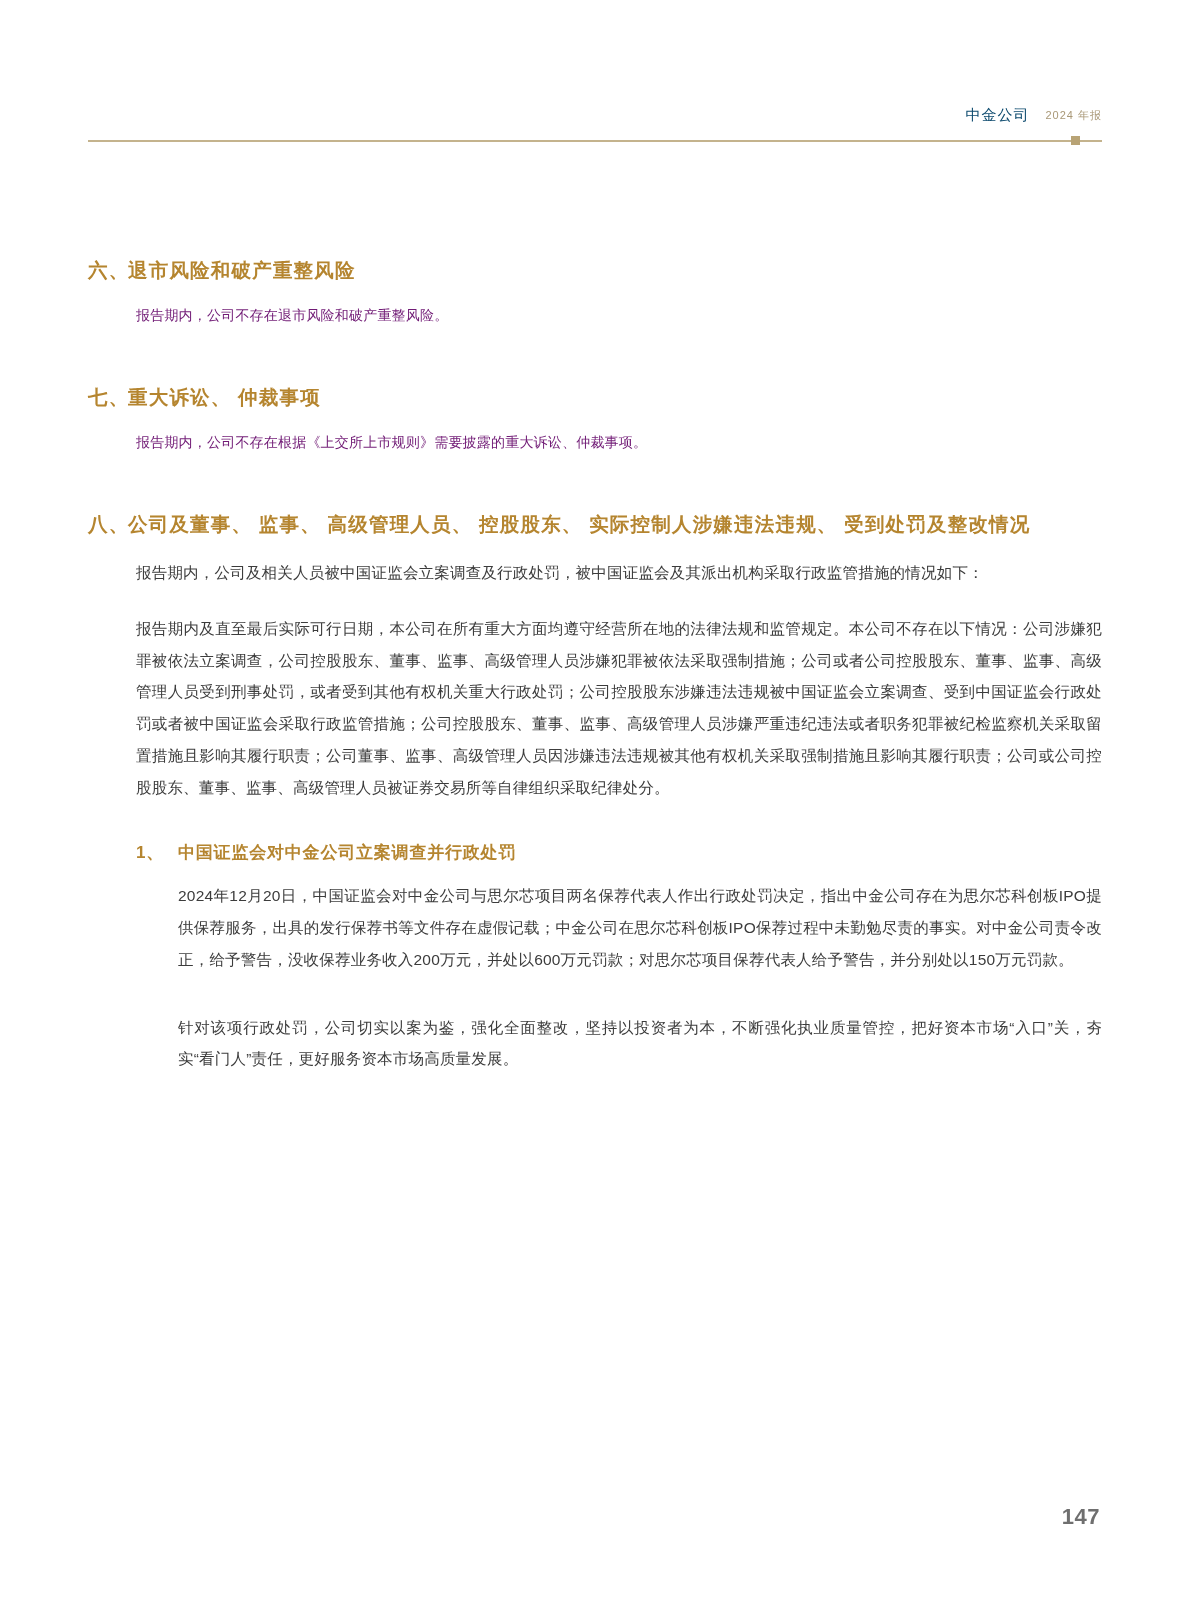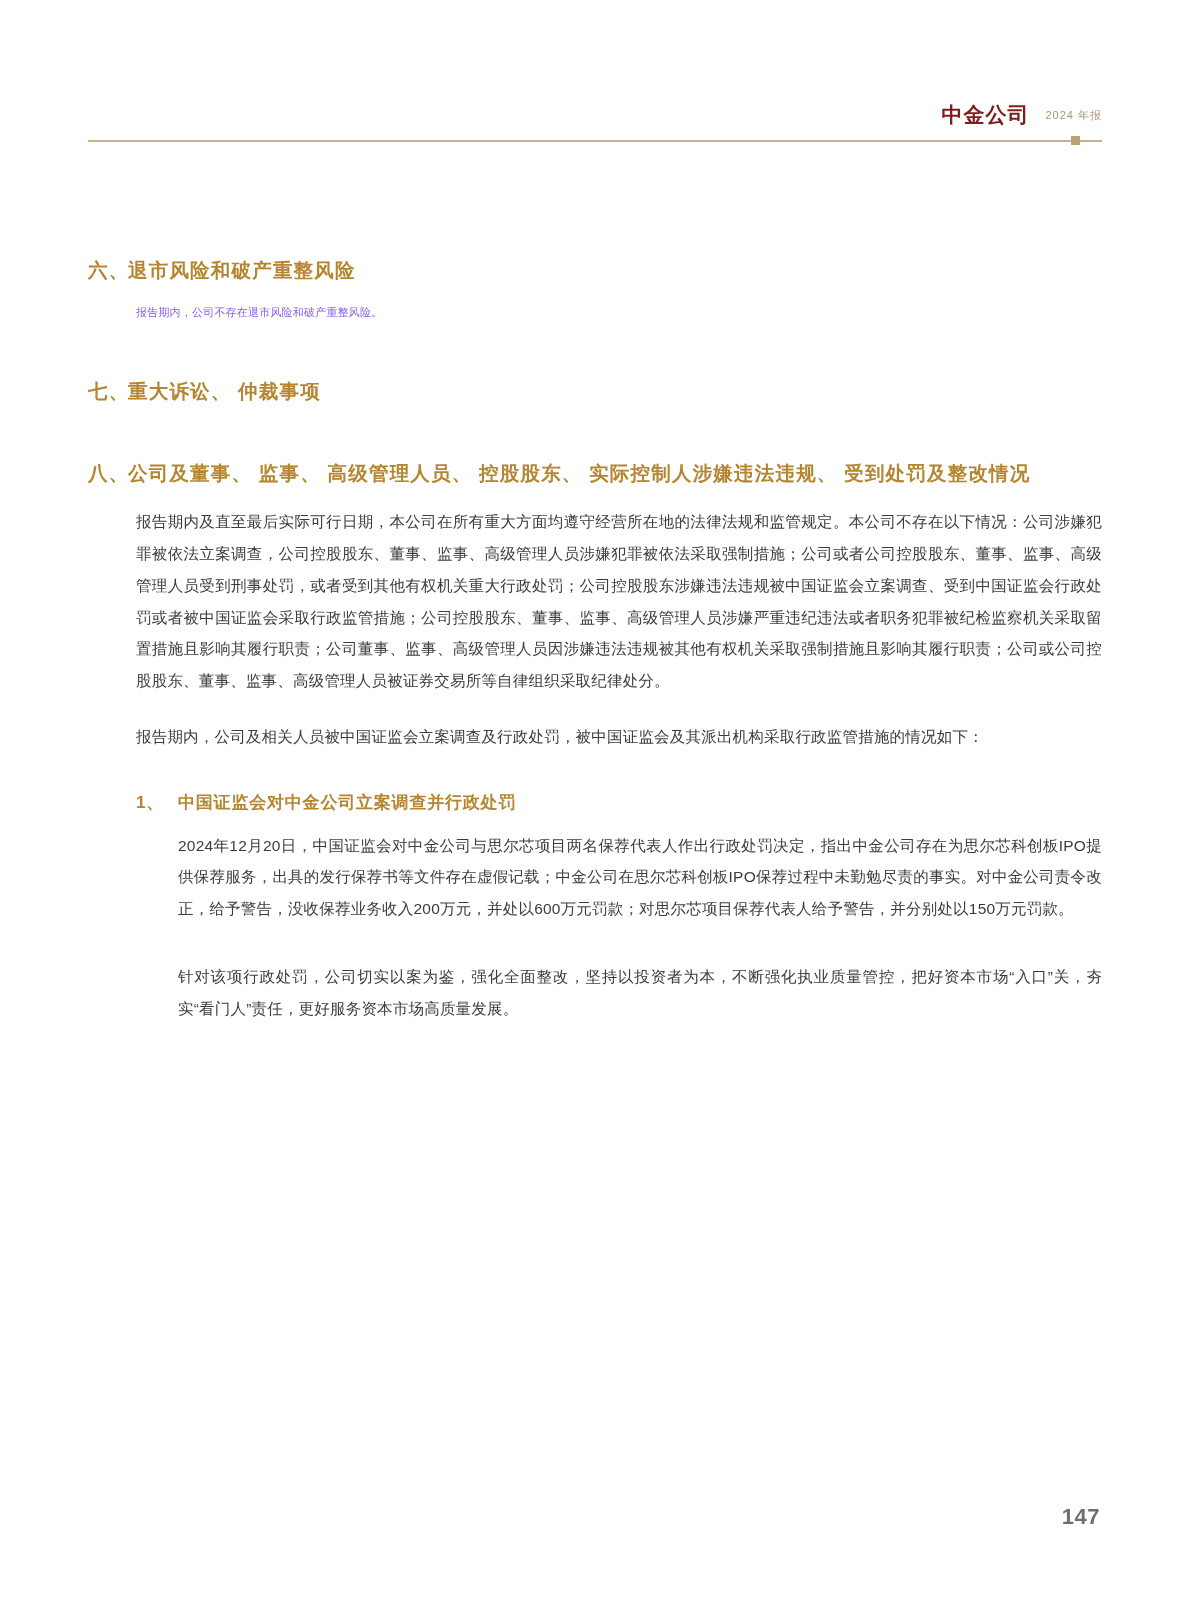--- a/index.html
+++ b/index.html
@@ -25,23 +25,23 @@
     height: 44px;
   }
   .header-line-row {
     display: flex;
     align-items: center;
     justify-content: flex-end;
     gap: 16px;
     height: 22px;
   }
   .header-company {
-    font-size: 21px;
-    font-weight: bold;
-    color: #7f1d1d;
+    font-size: 15px;
+    font-weight: normal;
+    color: #0c4a6e;
     letter-spacing: 1px;
     white-space: nowrap;
   }
   .header-report {
     font-size: 11px;
     color: #a99877;
     letter-spacing: 1px;
     white-space: nowrap;
   }
   .header-rule {
@@ -85,23 +85,23 @@
   .section-heading .txt {
     flex: 1 1 auto;
   }
   .h-six { margin-top: 0; }
   .h-seven { margin-top: 52px; }
   .h-eight { margin-top: 52px; }
 
   
   .body-p {
     margin: 16px 0 0 48px;
-    font-size: 11px;
+    font-size: 14px;
     line-height: 2.05;
-    color: #8b5cf6;
+    color: #701a75;
     text-align: justify;
     letter-spacing: 0.2px;
   }
 
   .para-block {
     margin-left: 48px;
     width: 966px;
   }
   .para-block p {
     margin: 0 0 0 0;
@@ -174,29 +174,30 @@
   <div class="section-heading h-six">
     <span class="num">六、</span>
     <span class="txt">退市风险和破产重整风险</span>
   </div>
   <p class="body-p">报告期内，公司不存在退市风险和破产重整风险。</p>
 
   <div class="section-heading h-seven">
     <span class="num">七、</span>
     <span class="txt">重大诉讼、 仲裁事项</span>
   </div>
+  <p class="body-p">报告期内，公司不存在根据《上交所上市规则》需要披露的重大诉讼、仲裁事项。</p>
 
   <div class="section-heading h-eight">
     <span class="num">八、</span>
     <span class="txt">公司及董事、 监事、 高级管理人员、 控股股东、 实际控制人涉嫌违法违规、 受到处罚及整改情况</span>
   </div>
 
   <div class="para-block" style="margin-top:18px;">
+    <p>报告期内，公司及相关人员被中国证监会立案调查及行政处罚，被中国证监会及其派出机构采取行政监管措施的情况如下：</p>
     <p>报告期内及直至最后实际可行日期，本公司在所有重大方面均遵守经营所在地的法律法规和监管规定。本公司不存在以下情况：公司涉嫌犯罪被依法立案调查，公司控股股东、董事、监事、高级管理人员涉嫌犯罪被依法采取强制措施；公司或者公司控股股东、董事、监事、高级管理人员受到刑事处罚，或者受到其他有权机关重大行政处罚；公司控股股东涉嫌违法违规被中国证监会立案调查、受到中国证监会行政处罚或者被中国证监会采取行政监管措施；公司控股股东、董事、监事、高级管理人员涉嫌严重违纪违法或者职务犯罪被纪检监察机关采取留置措施且影响其履行职责；公司董事、监事、高级管理人员因涉嫌违法违规被其他有权机关采取强制措施且影响其履行职责；公司或公司控股股东、董事、监事、高级管理人员被证券交易所等自律组织采取纪律处分。</p>
-    <p>报告期内，公司及相关人员被中国证监会立案调查及行政处罚，被中国证监会及其派出机构采取行政监管措施的情况如下：</p>
   </div>
 
   <div class="sub-heading">
     <span class="snum">1、</span>
     <span>中国证监会对中金公司立案调查并行政处罚</span>
   </div>
 
   <div class="sub-body sub-body-first">
     <p>2024年12月20日，中国证监会对中金公司与思尔芯项目两名保荐代表人作出行政处罚决定，指出中金公司存在为思尔芯科创板IPO提供保荐服务，出具的发行保荐书等文件存在虚假记载；中金公司在思尔芯科创板IPO保荐过程中未勤勉尽责的事实。对中金公司责令改正，给予警告，没收保荐业务收入200万元，并处以600万元罚款；对思尔芯项目保荐代表人给予警告，并分别处以150万元罚款。</p>
     <p>针对该项行政处罚，公司切实以案为鉴，强化全面整改，坚持以投资者为本，不断强化执业质量管控，把好资本市场“入口”关，夯实“看门人”责任，更好服务资本市场高质量发展。</p>

